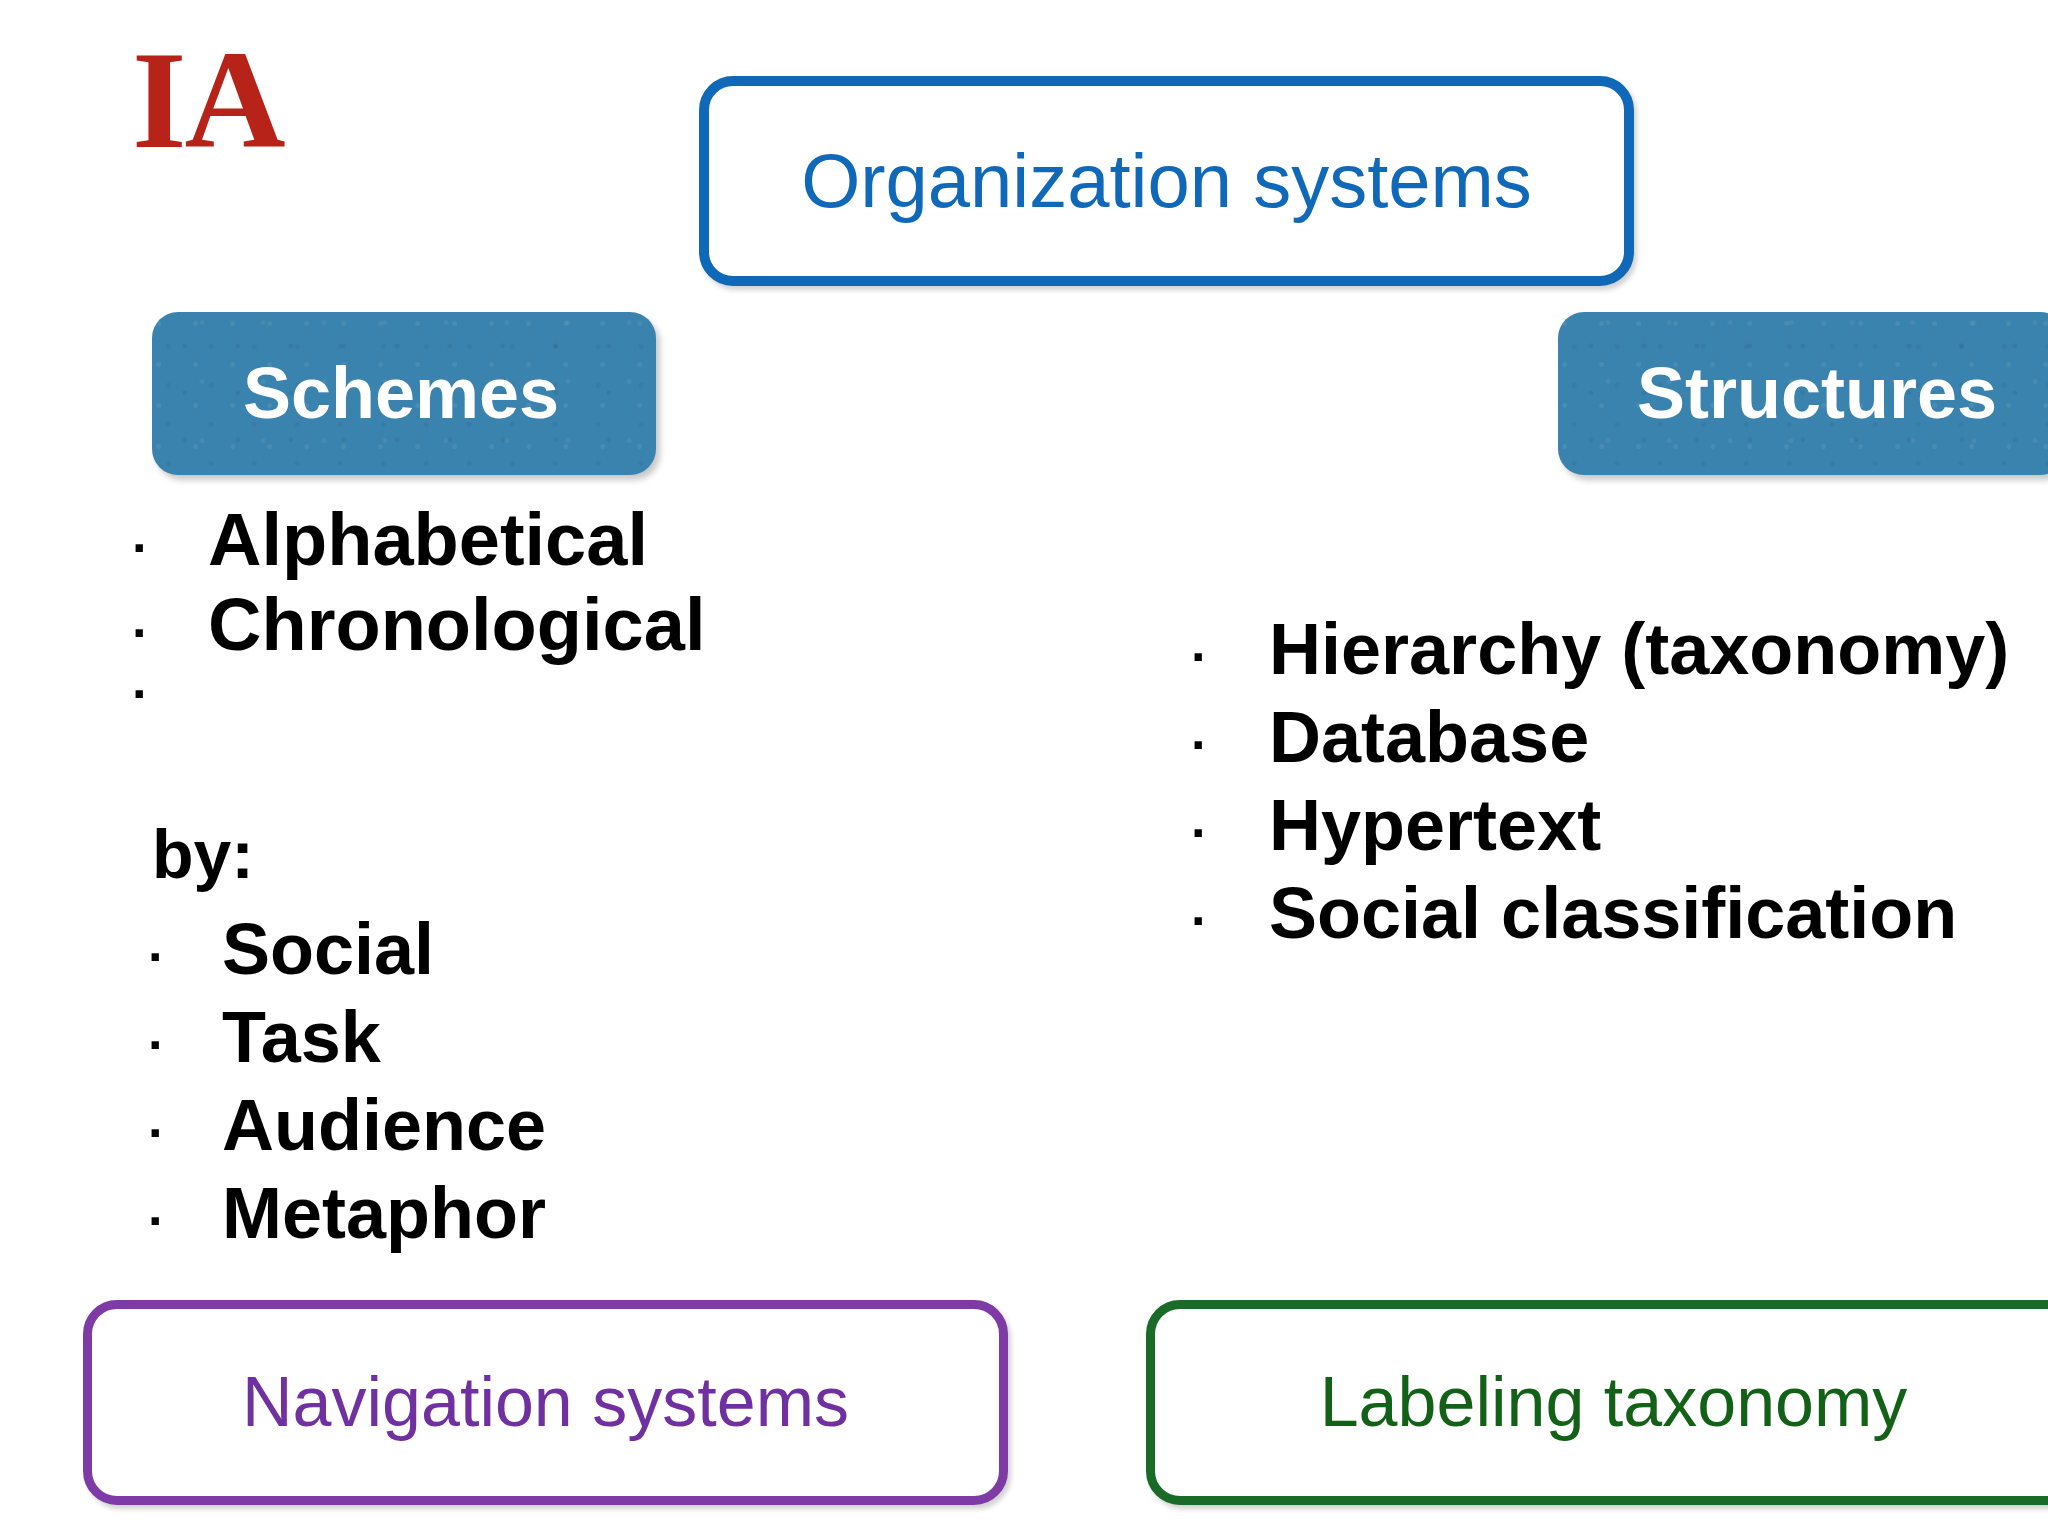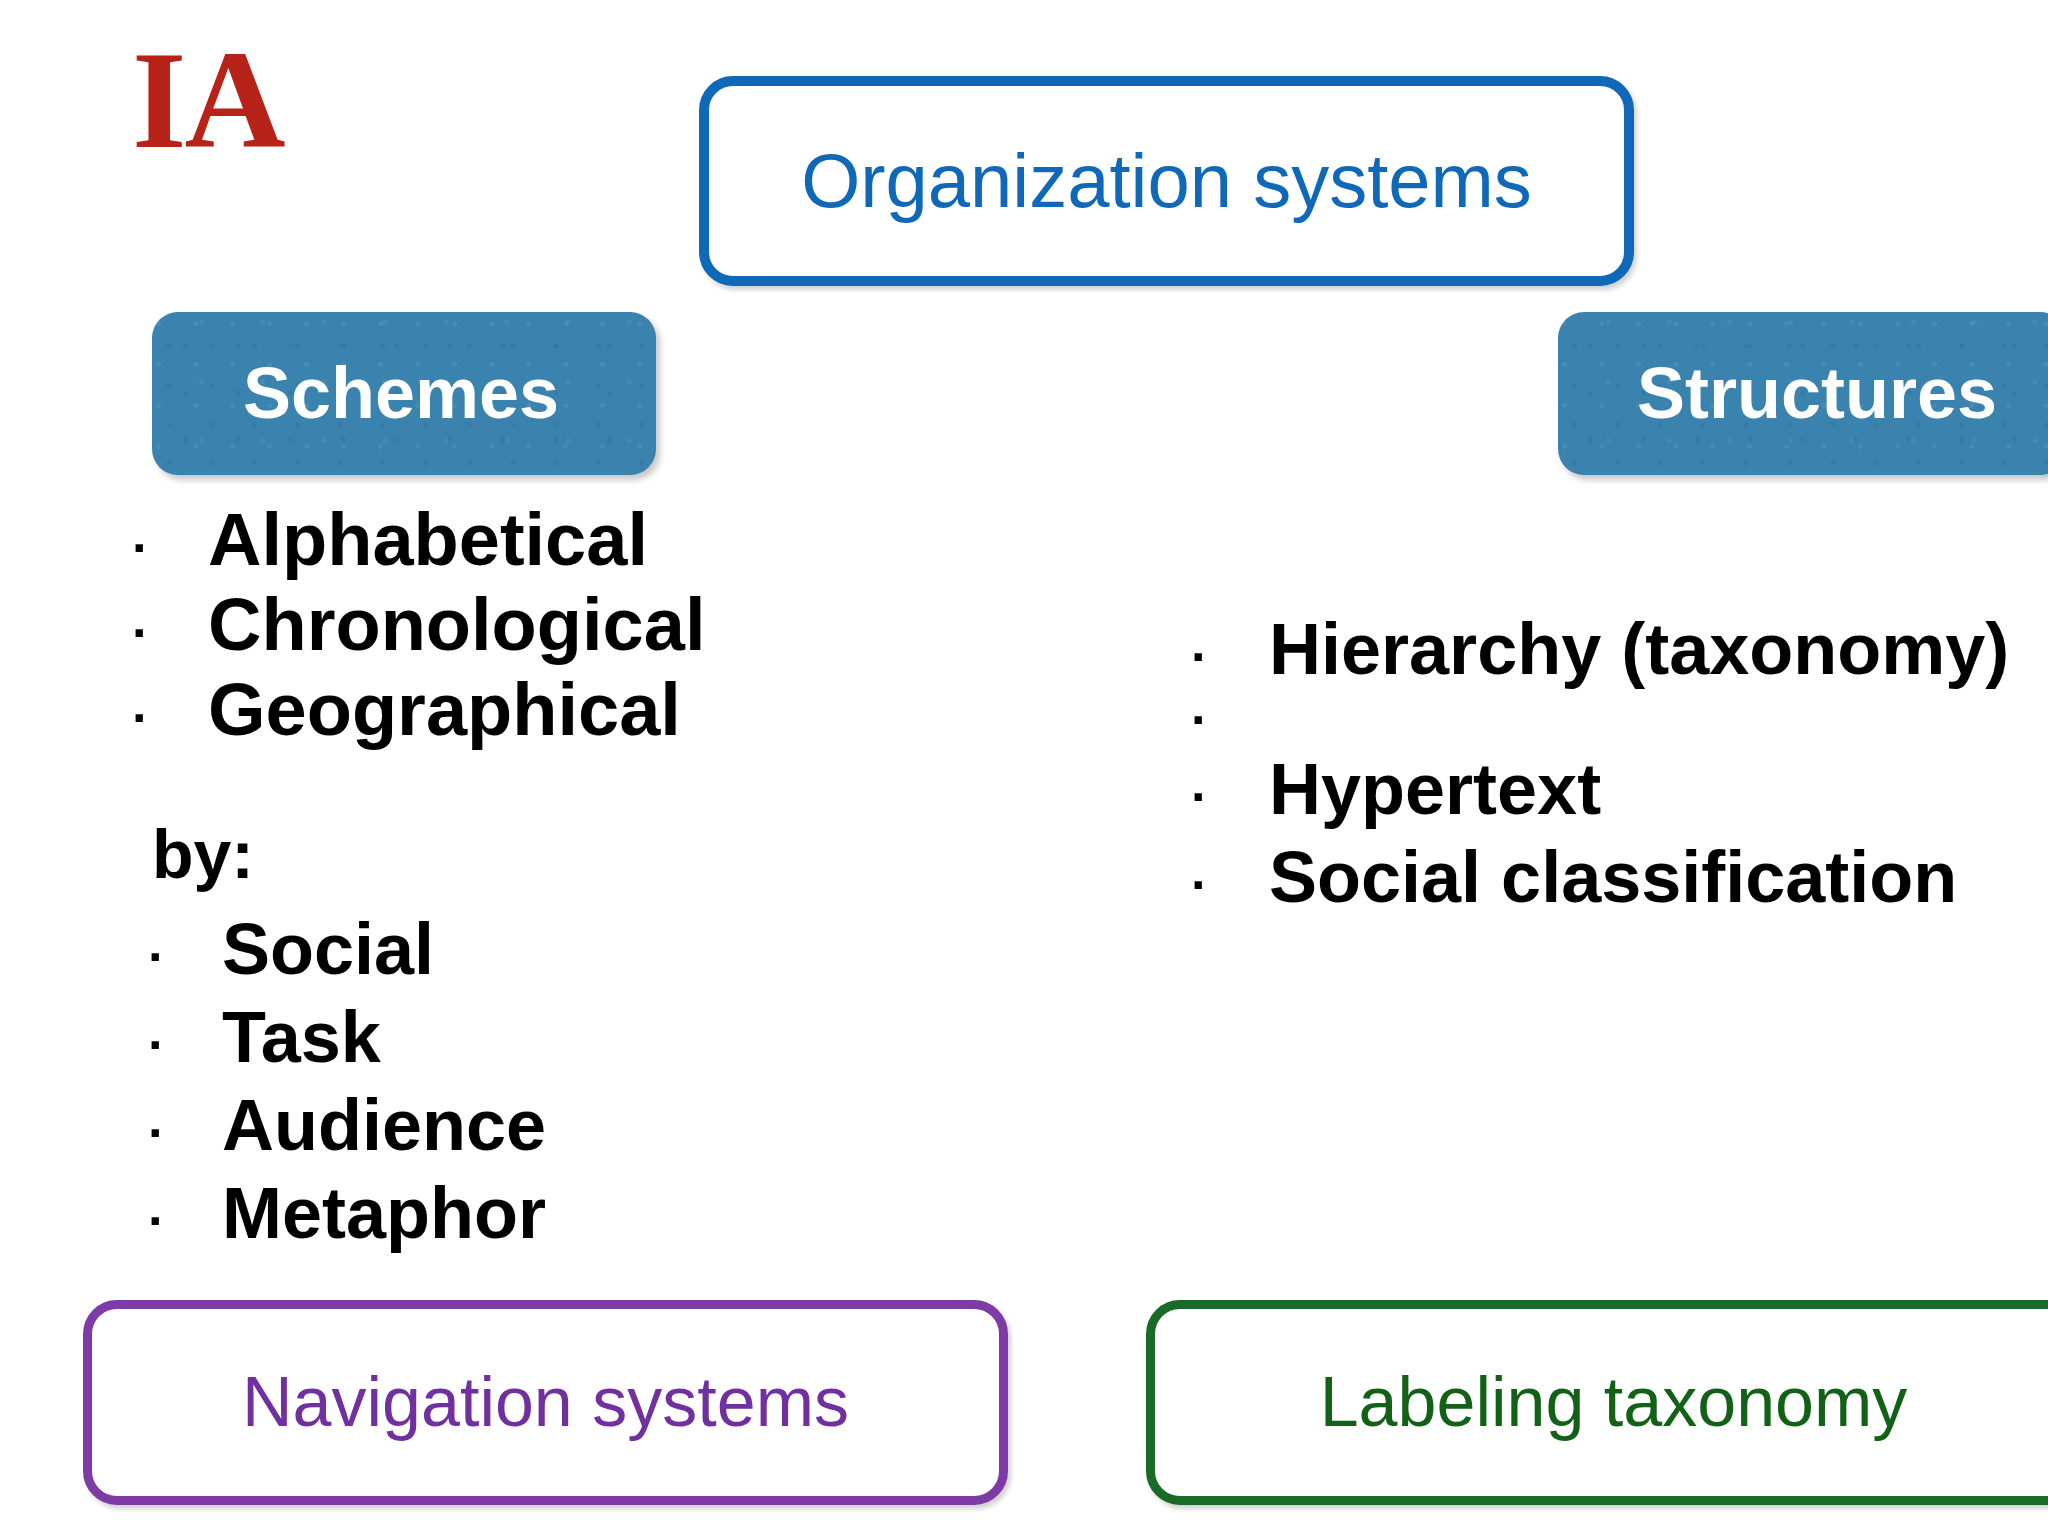--- a/index.html
+++ b/index.html
@@ -217,21 +217,20 @@
     <li class="bullet-item">
       <span class="bullet-dot">·</span>
       <span class="bullet-text">Alphabetical</span>
     </li>
     <li class="bullet-item">
       <span class="bullet-dot">·</span>
       <span class="bullet-text">Chronological</span>
     </li>
     <li class="bullet-item">
       <span class="bullet-dot">·</span>
-      <span class="bullet-text">Geographical</span>
     </li>
   </ul>
 
   <div id="by-heading">by:</div>
 
   <ul id="by-list" class="bullet-list">
     <li class="bullet-item">
       <span class="bullet-dot">·</span>
       <span class="bullet-text">Social</span>
     </li>
@@ -249,20 +248,21 @@
     </li>
   </ul>
 
   <ul id="structures-list" class="bullet-list">
     <li class="bullet-item">
       <span class="bullet-dot">·</span>
       <span class="bullet-text">Hierarchy (taxonomy)</span>
     </li>
     <li class="bullet-item">
       <span class="bullet-dot">·</span>
+      <span class="bullet-text">Database</span>
     </li>
     <li class="bullet-item">
       <span class="bullet-dot">·</span>
       <span class="bullet-text">Hypertext</span>
     </li>
     <li class="bullet-item">
       <span class="bullet-dot">·</span>
       <span class="bullet-text">Social classification</span>
     </li>
   </ul>

